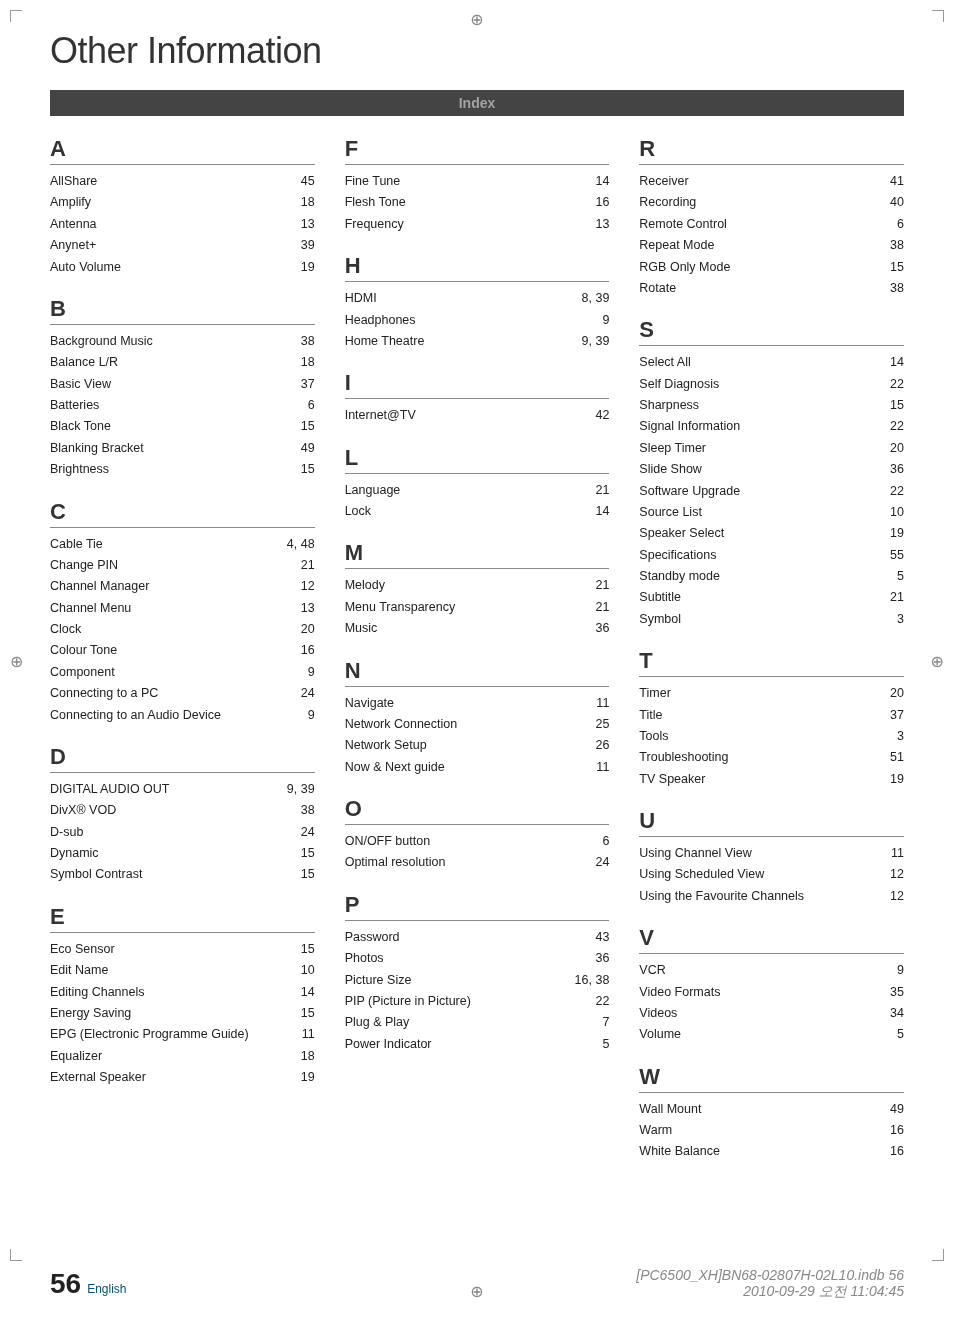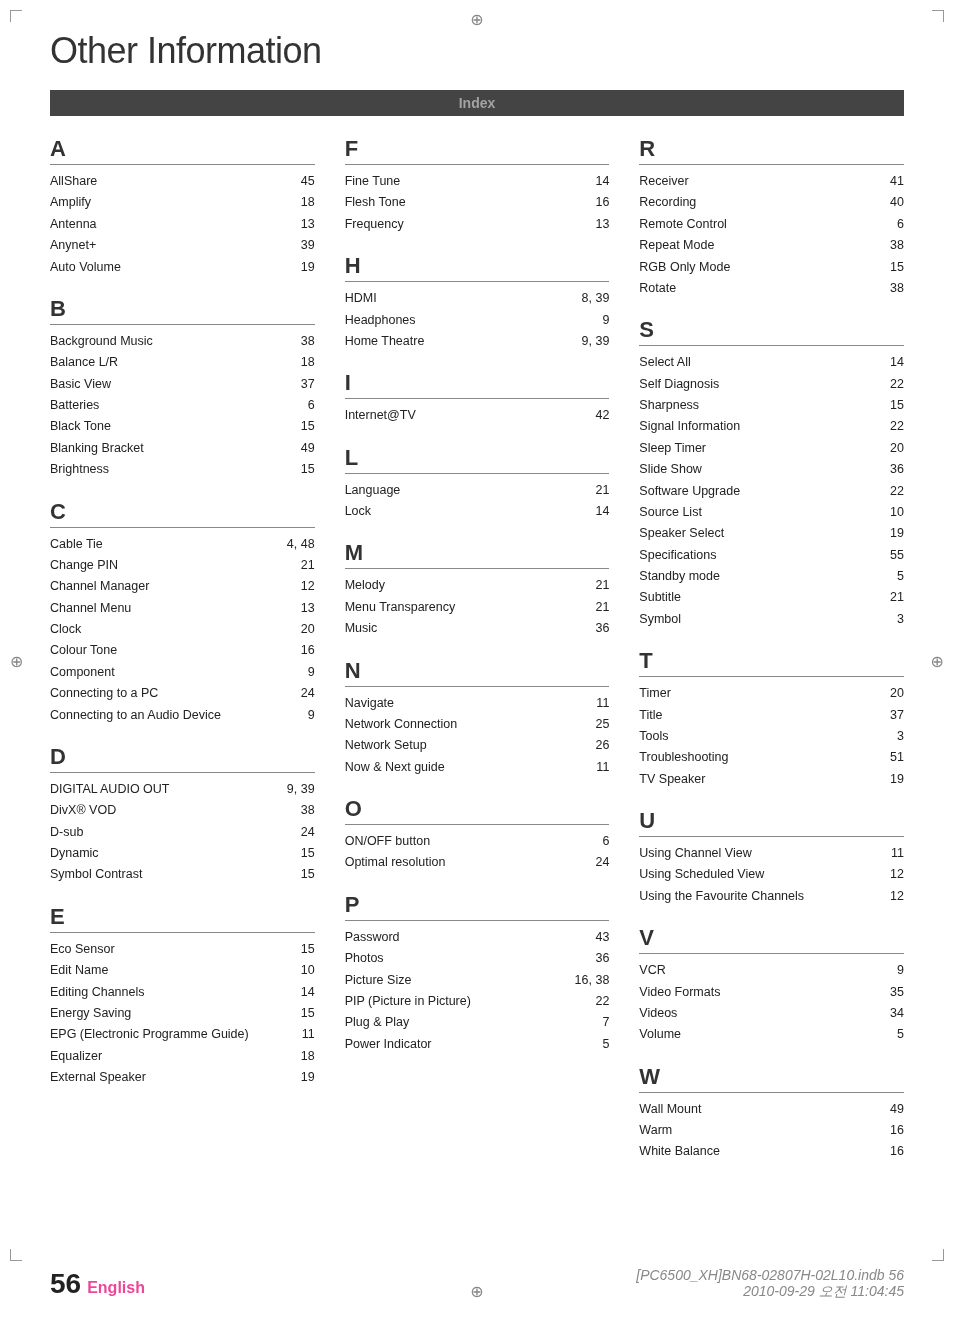--- a/index.html
+++ b/index.html
@@ -135,23 +135,22 @@
       gap: 6px;
     }
 
     .page-number-big {
       font-size: 28px;
       font-weight: bold;
       color: #222;
     }
 
     .page-number-lang {
-      font-size: 16px;
-      color: #ec4899;
-      font-weight: bold;
+      font-size: 12px;
+      color: #0c4a6e;
     }
 
     .footer-info {
       font-size: 14px;
       color: #888;
       text-align: right;
       font-style: italic;
     }
 
     .bottom-center {

